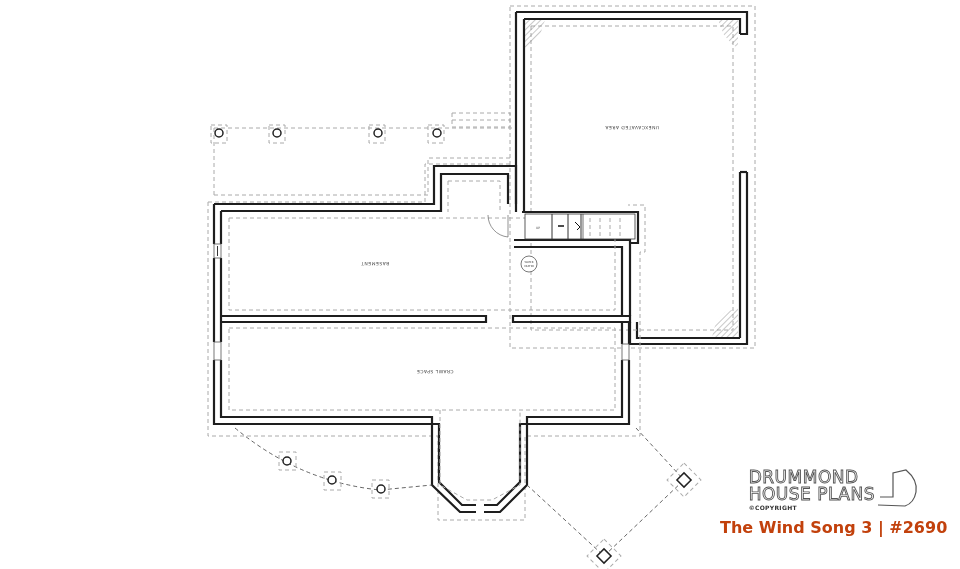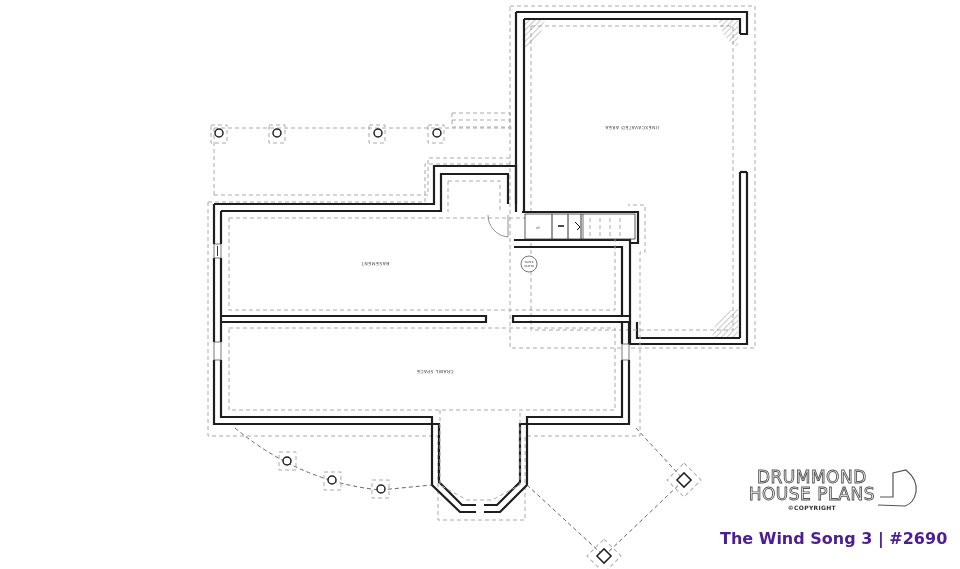--- a/index.html
+++ b/index.html
@@ -3,24 +3,24 @@
   <meta charset="utf-8">
   <style>
     html, body { margin: 0; padding: 0; background: #ffffff; }
     body { width: 960px; height: 569px; position: relative; overflow: hidden; font-family: "DejaVu Sans", sans-serif; }
     #plan { position: absolute; left: 0; top: 0; width: 960px; height: 569px; }
     .wall-line { fill: none; stroke: #1e1e1e; stroke-width: 2.2; stroke-linejoin: miter; }
     .dash { fill: none; stroke: #aaa; stroke-width: 1; stroke-dasharray: 4 3; }
     .dash-dark { fill: none; stroke: #555; stroke-width: 0.9; stroke-dasharray: 4 3; }
     .hatch { fill: url(#hatchPat); opacity: 0.8; }
     .room-label { font-family: "DejaVu Sans", sans-serif; font-size: 4.5px; fill: #444; letter-spacing: 0.5px; }
-    .brand { position: absolute; right: 85px; top: 469px; text-align: center; color: #fff; }
+    .brand { position: absolute; right: 85px; top: 469px; text-align: left; color: #fff; }
     .brand-line { font-family: "DejaVu Sans", sans-serif; font-size: 17px; line-height: 17px; letter-spacing: 0.5px; color: #fff; -webkit-text-stroke: 0.9px #555; font-weight: 400; }
     .brand-copy { font-family: "DejaVu Sans", sans-serif; font-size: 6px; color: #333; font-weight: bold; margin-top: 1px; letter-spacing: 0.3px; }
-    .plan-title { position: absolute; left: 720px; top: 518px; font-family: "DejaVu Sans", sans-serif; font-size: 16px; font-weight: 600; color: #4c1d95; white-space: nowrap; margin-top: 11px; }
+    .plan-title { position: absolute; left: 720px; top: 518px; font-family: "DejaVu Sans", sans-serif; font-size: 16px; font-weight: 600; color: #c2410c; white-space: nowrap; }
   </style>
 </head>
 <body>
 
 <svg id="plan" viewBox="0 0 960 569" xmlns="http://www.w3.org/2000/svg">
   <defs>
     <pattern id="hatchPat" width="4" height="4" patternUnits="userSpaceOnUse" patternTransform="rotate(45)">
       <line x1="0" y1="0" x2="0" y2="4" stroke="#777" stroke-width="1"></line>
     </pattern>
   </defs>

